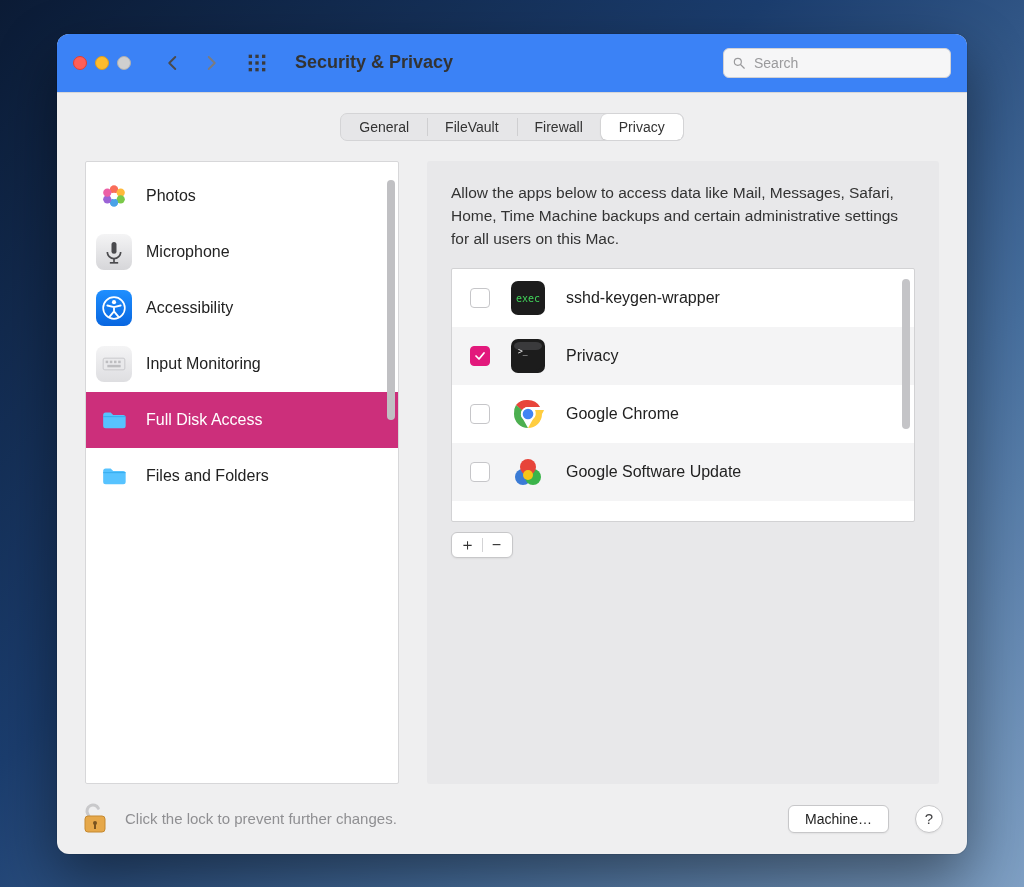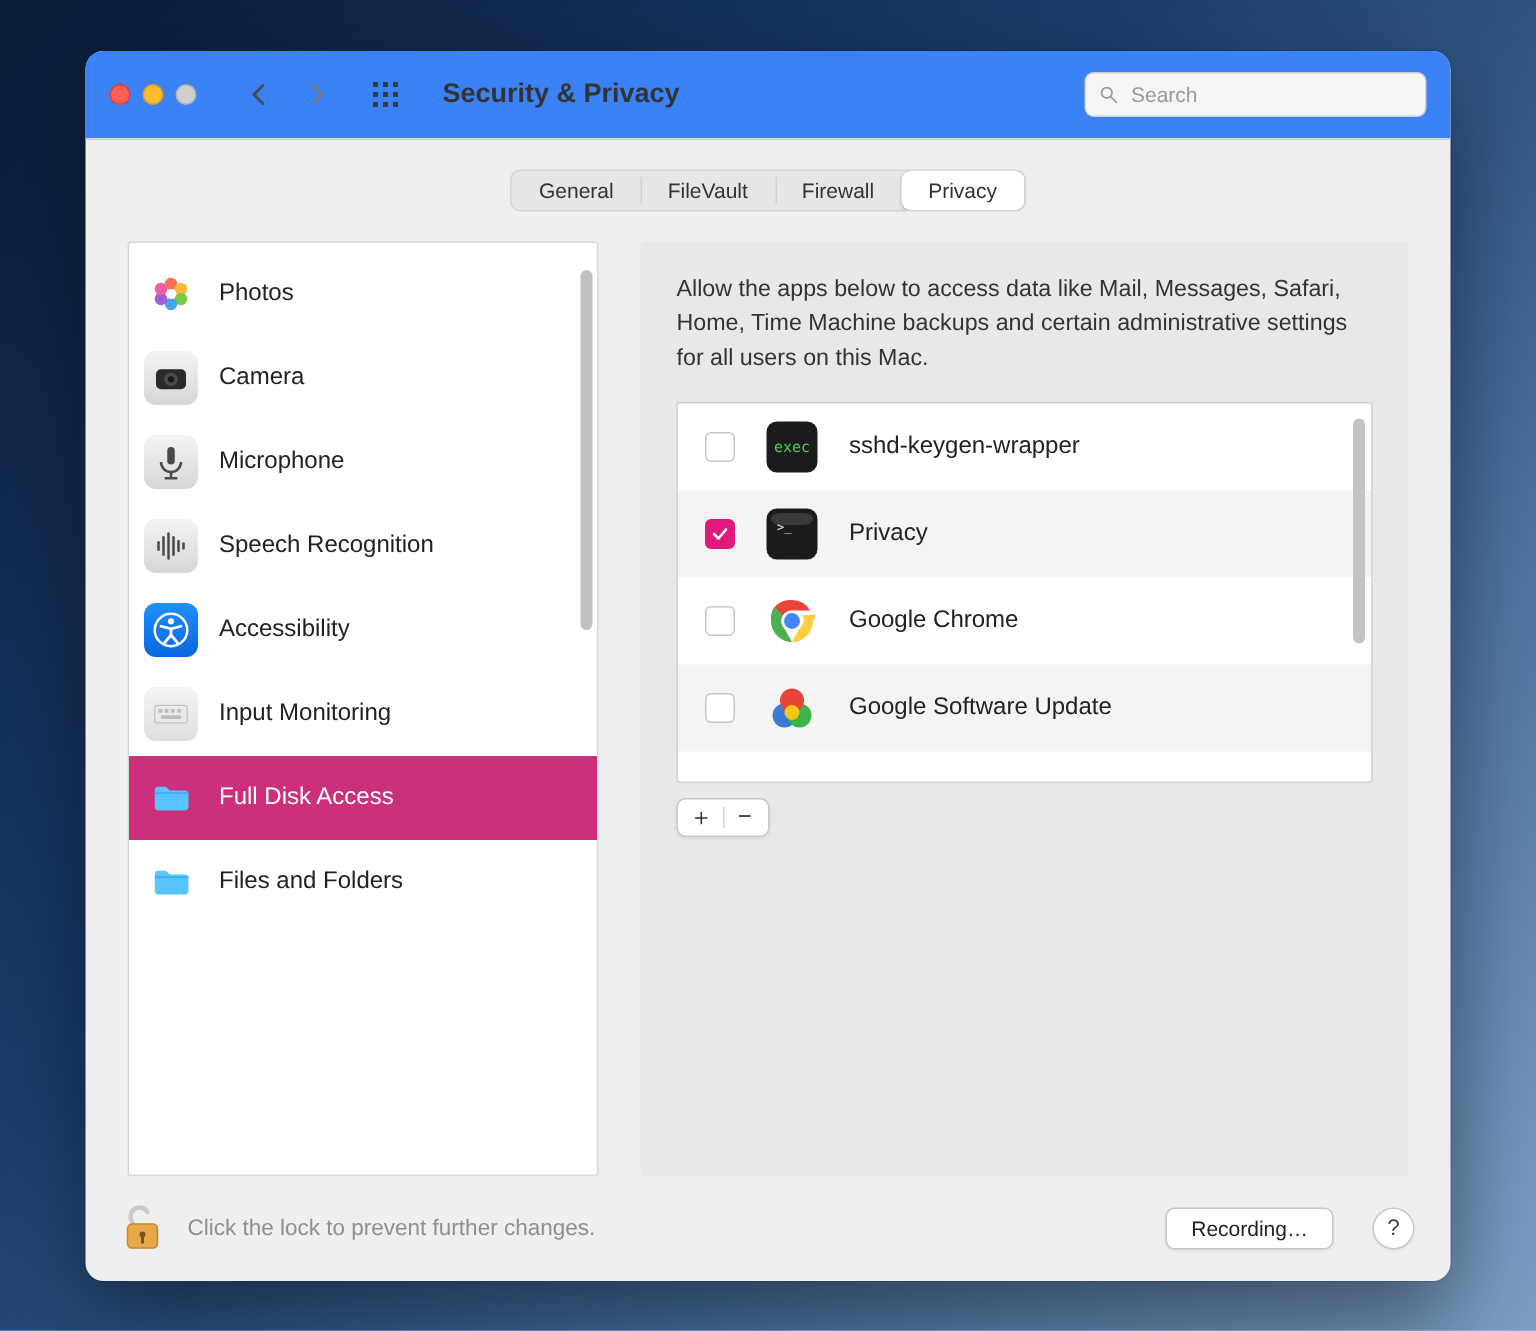--- a/index.html
+++ b/index.html
@@ -429,58 +429,33 @@
                   <circle cx="26" cy="22" r="5" fill="#7ac949"></circle>
                   <circle cx="18" cy="26" r="5" fill="#4aa2e7"></circle>
                   <circle cx="10" cy="22" r="5" fill="#9b63d6"></circle>
                   <circle cx="10" cy="14" r="5" fill="#ec5fa6"></circle>
                   <circle cx="18" cy="18" r="4" fill="#fff"></circle>
                 </svg>
             </div>
             <span>Photos</span>
           </div>
 
-          <div class="cat-item">
-            <div class="cat-icon" style="background:linear-gradient(#f4f4f5,#d6d6d9);">
-              <svg viewBox="0 0 36 36">
-                  <rect x="6" y="11" rx="4" ry="4" width="24" height="16" fill="#2a2a2c"></rect>
-                  <circle cx="18" cy="19" r="5.5" fill="#4a4a4d"></circle>
-                  <circle cx="18" cy="19" r="2.5" fill="#1a1a1b"></circle>
-                </svg>
-            </div>
-            <span>Camera</span>
-          </div>
 
           <div class="cat-item">
             <div class="cat-icon" style="background:linear-gradient(#f4f4f5,#d6d6d9);">
               <svg viewBox="0 0 36 36">
                   <rect x="15" y="6" width="6" height="14" rx="3" fill="#4a4a4d"></rect>
                   <path d="M10 18 a8 8 0 0 0 16 0" fill="none" stroke="#4a4a4d" stroke-width="2"></path>
                   <line x1="18" y1="26" x2="18" y2="31" stroke="#4a4a4d" stroke-width="2"></line>
                   <line x1="13" y1="31" x2="23" y2="31" stroke="#4a4a4d" stroke-width="2"></line>
                 </svg>
             </div>
             <span>Microphone</span>
           </div>
 
-          <div class="cat-item">
-            <div class="cat-icon" style="background:linear-gradient(#f4f4f5,#d6d6d9);">
-              <svg viewBox="0 0 36 36">
-                  <g stroke="#4a4a4d" stroke-width="2" stroke-linecap="round">
-                    <line x1="8" y1="15" x2="8" y2="21"></line>
-                    <line x1="12" y1="11" x2="12" y2="25"></line>
-                    <line x1="16" y1="8" x2="16" y2="28"></line>
-                    <line x1="20" y1="11" x2="20" y2="25"></line>
-                    <line x1="24" y1="14" x2="24" y2="22"></line>
-                    <line x1="28" y1="16" x2="28" y2="20"></line>
-                  </g>
-                </svg>
-            </div>
-            <span>Speech Recognition</span>
-          </div>
 
           <div class="cat-item">
             <div class="cat-icon" style="background:linear-gradient(#1f8fff,#0866e0);">
               <svg viewBox="0 0 36 36">
                   <circle cx="18" cy="18" r="13" fill="none" stroke="#fff" stroke-width="2"></circle>
                   <circle cx="18" cy="11" r="2.5" fill="#fff"></circle>
                   <path d="M10 15 L18 17 L26 15 M18 17 L18 22 M18 22 L13 28 M18 22 L23 28" stroke="#fff" stroke-width="2.2" fill="none" stroke-linecap="round"></path>
                 </svg>
             </div>
             <span>Accessibility</span>
@@ -601,21 +576,21 @@
         <svg viewBox="0 0 28 34">
           <path d="M6 13 v-4 a6 6 0 0 1 12 0" fill="none" stroke="#c9c9cb" stroke-width="3" stroke-linecap="round" transform="rotate(-28 12 9)"></path>
           <rect x="4" y="14" width="20" height="16" rx="3" fill="#e6a84a" stroke="#c58930"></rect>
           <circle cx="14" cy="21" r="2" fill="#7a5420"></circle>
           <rect x="13" y="22" width="2" height="5" fill="#7a5420"></rect>
         </svg>
       </div>
       <div class="lock-text">Click the lock to prevent further changes.</div>
       <div style="flex:1"></div>
       <div class="advanced-btn">
-          <span>Recording…</span>
+          <span>Machine…</span>
         </div>
       <div class="help-btn">
           <span>?</span>
         </div>
     </div>
 
   </div>
 </div>
 
 </body></html>

